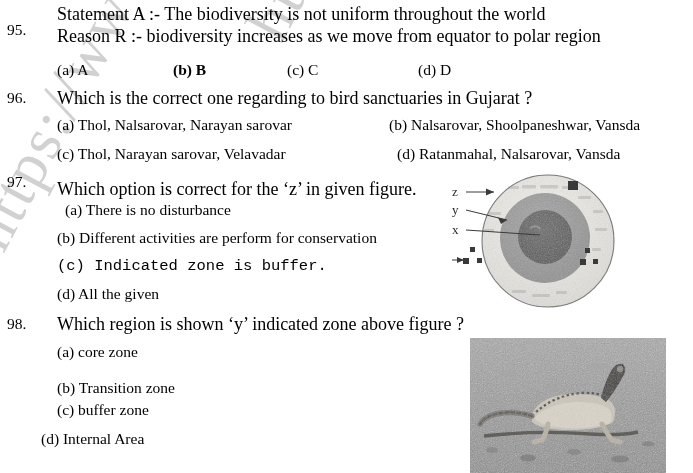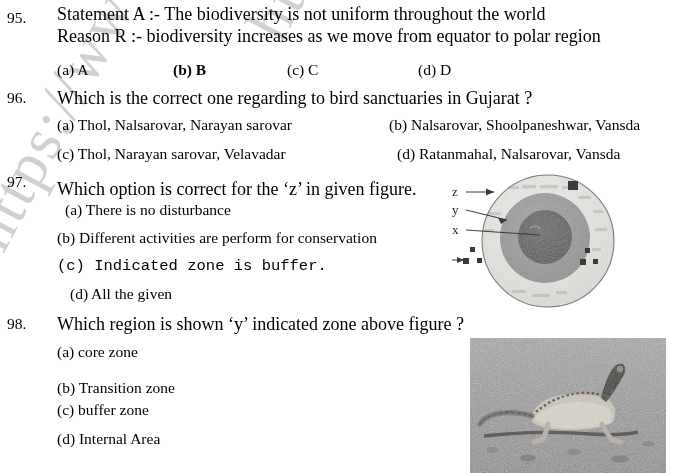--- a/index.html
+++ b/index.html
@@ -94,48 +94,48 @@
 </head>
 <body>
 
 <div id="watermark">
   <div class="wm-text wm-a">https://www.stu</div>
   <div class="wm-text wm-b">https://www.stu</div>
 </div>
 
 <div id="sheet">
 
-  <div class="q-num" style="top:8px;">95.</div>
+  <div class="q-num" style="top:20px;">95.</div>
   <div class="q-text" style="top:4px;">Statement A :- The biodiversity is not uniform throughout the world</div>
   <div class="q-text" style="top:26px;">Reason R :- biodiversity increases as we move from equator to polar region</div>
   <div class="opt" style="left:57px;top:60px;">(a) A</div>
   <div class="opt" style="left:173px;top:60px;font-weight:bold;">(b) B</div>
   <div class="opt" style="left:287px;top:60px;">(c) C</div>
   <div class="opt" style="left:418px;top:60px;">(d) D</div>
 
   <div class="q-num" style="top:88px;">96.</div>
   <div class="q-text" style="top:88px;">Which is the correct one regarding to bird sanctuaries in Gujarat ?</div>
   <div class="opt" style="left:57px;top:115px;">(a) Thol, Nalsarovar, Narayan sarovar</div>
   <div class="opt" style="left:389px;top:115px;">(b) Nalsarovar, Shoolpaneshwar, Vansda</div>
   <div class="opt" style="left:57px;top:144px;font-family:Liberation Serif, serif;">(c) Thol, Narayan sarovar, Velavadar</div>
   <div class="opt" style="left:389px;top:144px;margin-left:8px;">(d) Ratanmahal, Nalsarovar, Vansda</div>
 
   <div class="q-num" style="top:172px;">97.</div>
   <div class="q-text" style="top:172px;margin-top:7px;">Which option is correct for the ‘z’ in given figure.</div>
   <div class="opt" style="left:57px;top:200px;margin-left:8px;">(a) There is no disturbance</div>
   <div class="opt" style="left:57px;top:228px;text-align:right;">(b) Different activities are perform for conservation</div>
   <div class="opt" style="left:57px;top:256px;font-family:Liberation Mono, monospace;">(c) Indicated zone is buffer.</div>
-  <div class="opt" style="left:70px;top:284px;">(d) All the given</div>
+  <div class="opt" style="left:57px;top:284px;">(d) All the given</div>
 
   <div class="q-num" style="top:314px;">98.</div>
   <div class="q-text" style="top:314px;">Which region is shown ‘y’ indicated zone above figure ?</div>
   <div class="opt" style="left:57px;top:342px;">(a) core zone</div>
   <div class="opt" style="left:57px;top:371px;margin-top:7px;">(b) Transition zone</div>
   <div class="opt" style="left:57px;top:400px;">(c) buffer zone</div>
-  <div class="opt" style="left:57px;top:429px;">(d) Internal Area</div>
+  <div class="opt" style="left:41px;top:429px;">(d) Internal Area</div>
 
 </div>
 
 <div id="figure-biosphere">
   <svg width="180" height="138" viewBox="0 0 180 138" xmlns="http://www.w3.org/2000/svg">
     <defs>
       <filter id="grainA" x="-10%" y="-10%" width="120%" height="120%">
         <feTurbulence type="fractalNoise" baseFrequency="0.85" numOctaves="3" result="n"></feTurbulence>
         <feColorMatrix in="n" type="saturate" values="0"></feColorMatrix>
         <feComponentTransfer result="g">

